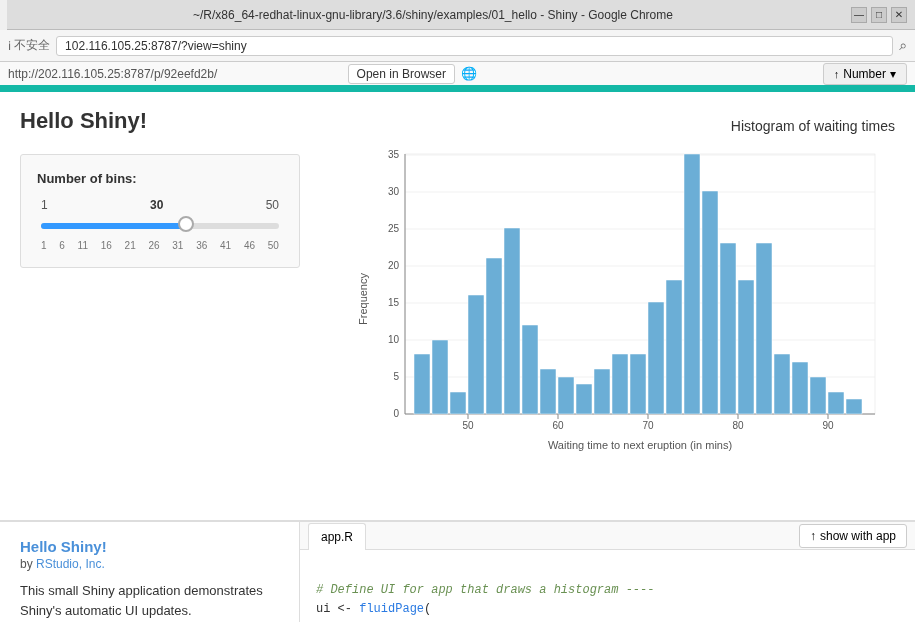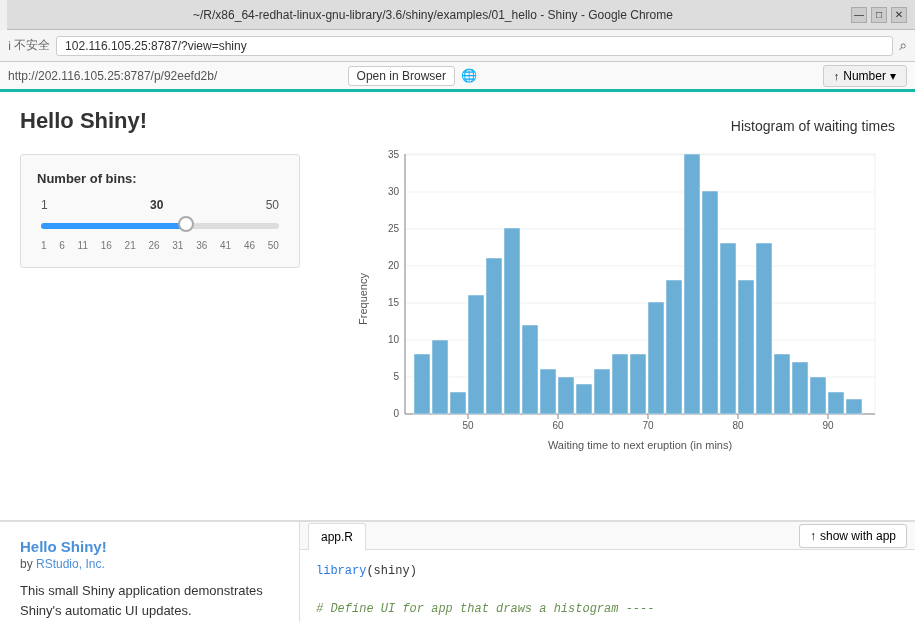--- a/index.html
+++ b/index.html
@@ -60,21 +60,21 @@
       font-size: 14px; color: #666;
     }
 
     
     .toolbar-row {
       background: #f9f9f9;
       height: 30px;
       display: flex;
       align-items: center;
       padding: 0 8px;
-      border-bottom: 3px solid #14b8a6;
+      border-bottom: 7px solid #14b8a6;
       gap: 6px;
     }
     .toolbar-path {
       font-size: 12px;
       color: #555;
       flex: 1;
     }
     .open-in-browser-btn {
       background: white;
       border: 1px solid #ccc;
@@ -444,21 +444,20 @@
 
     <div class="code-panel">
       <div class="code-tabs">
         <div class="code-tab">app.R</div>
         <button class="show-with-app-btn">
           <span>↑</span>
           <span>show with app</span>
         </button>
       </div>
       <div class="code-content">
-        <div><span class="code-blue">library</span><span class="code-black">(shiny)</span></div>
         <div>&nbsp;</div>
         <div class="code-comment"># Define UI for app that draws a histogram ----</div>
         <div><span class="code-black">ui &lt;- </span><span class="code-blue">fluidPage</span><span class="code-black">(</span></div>
 
       </div>
 
       <div style="position:relative;">
         
       </div>
     </div>

